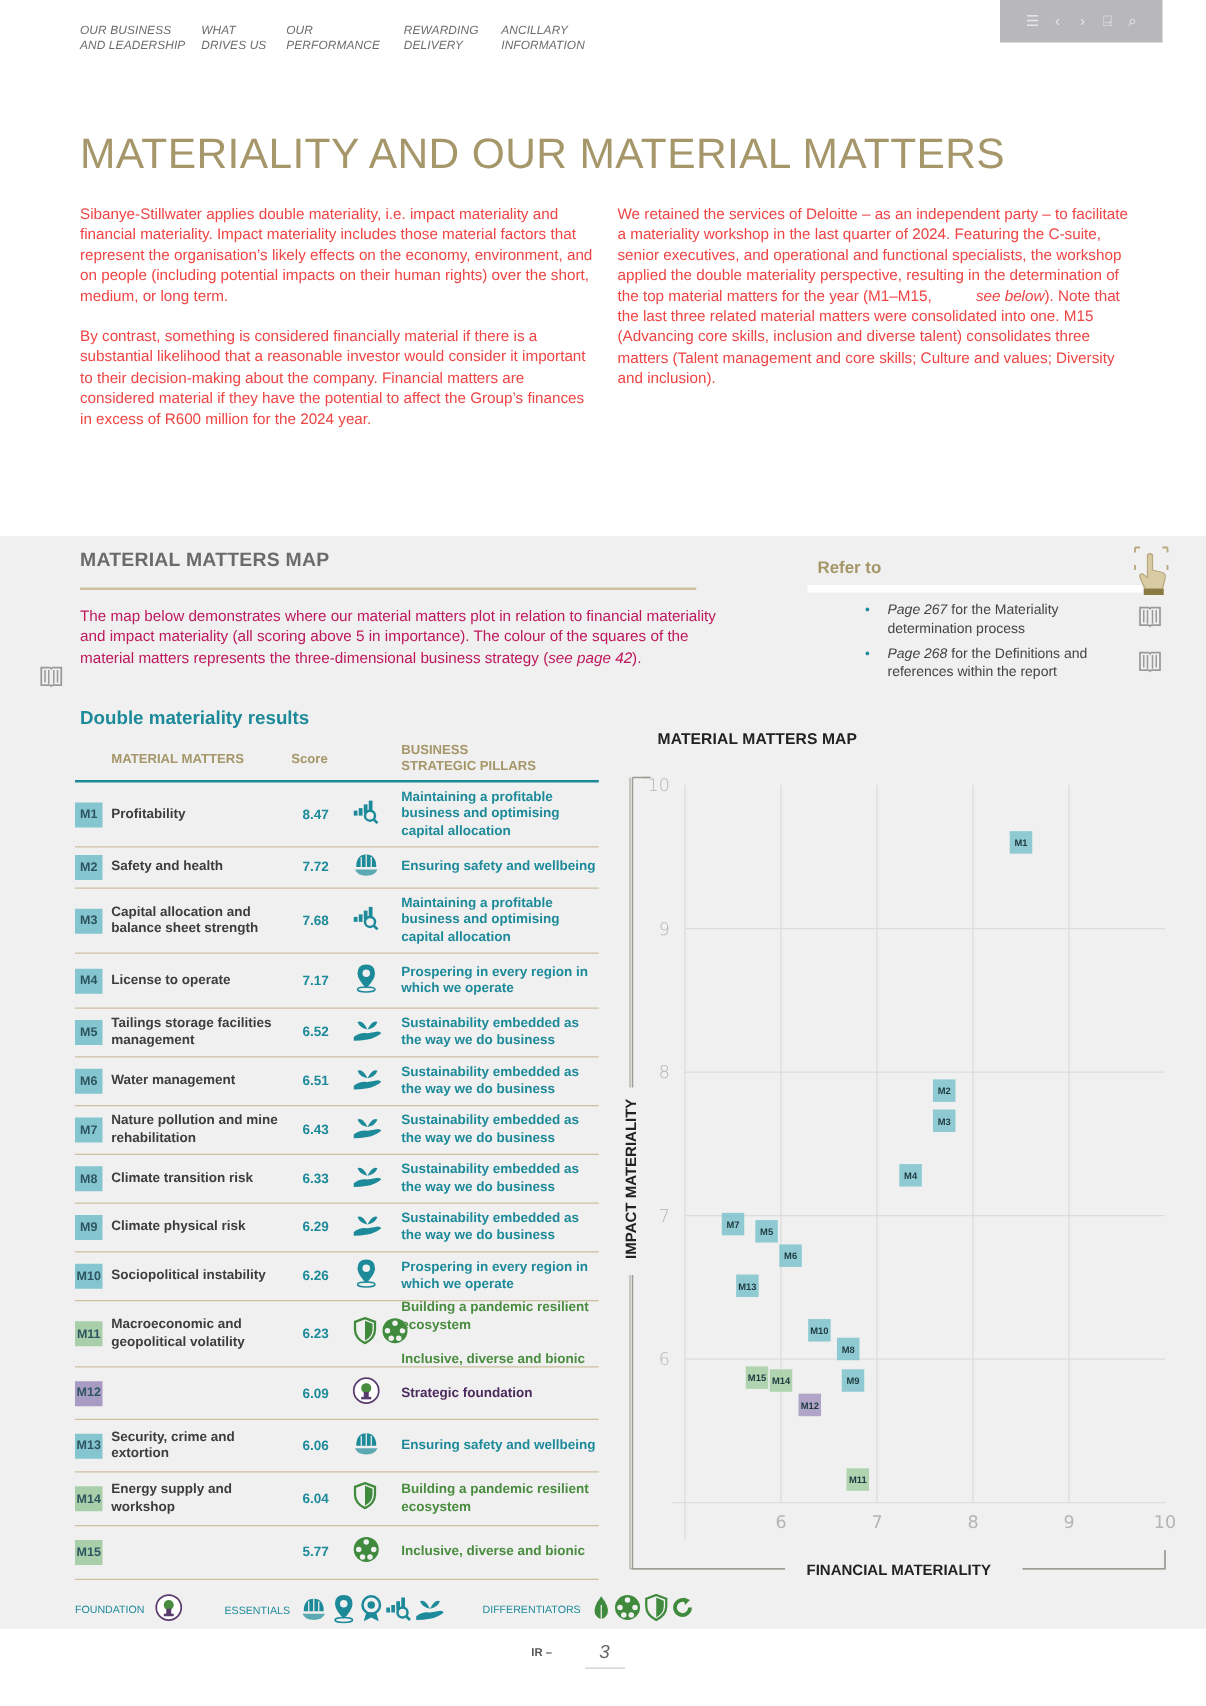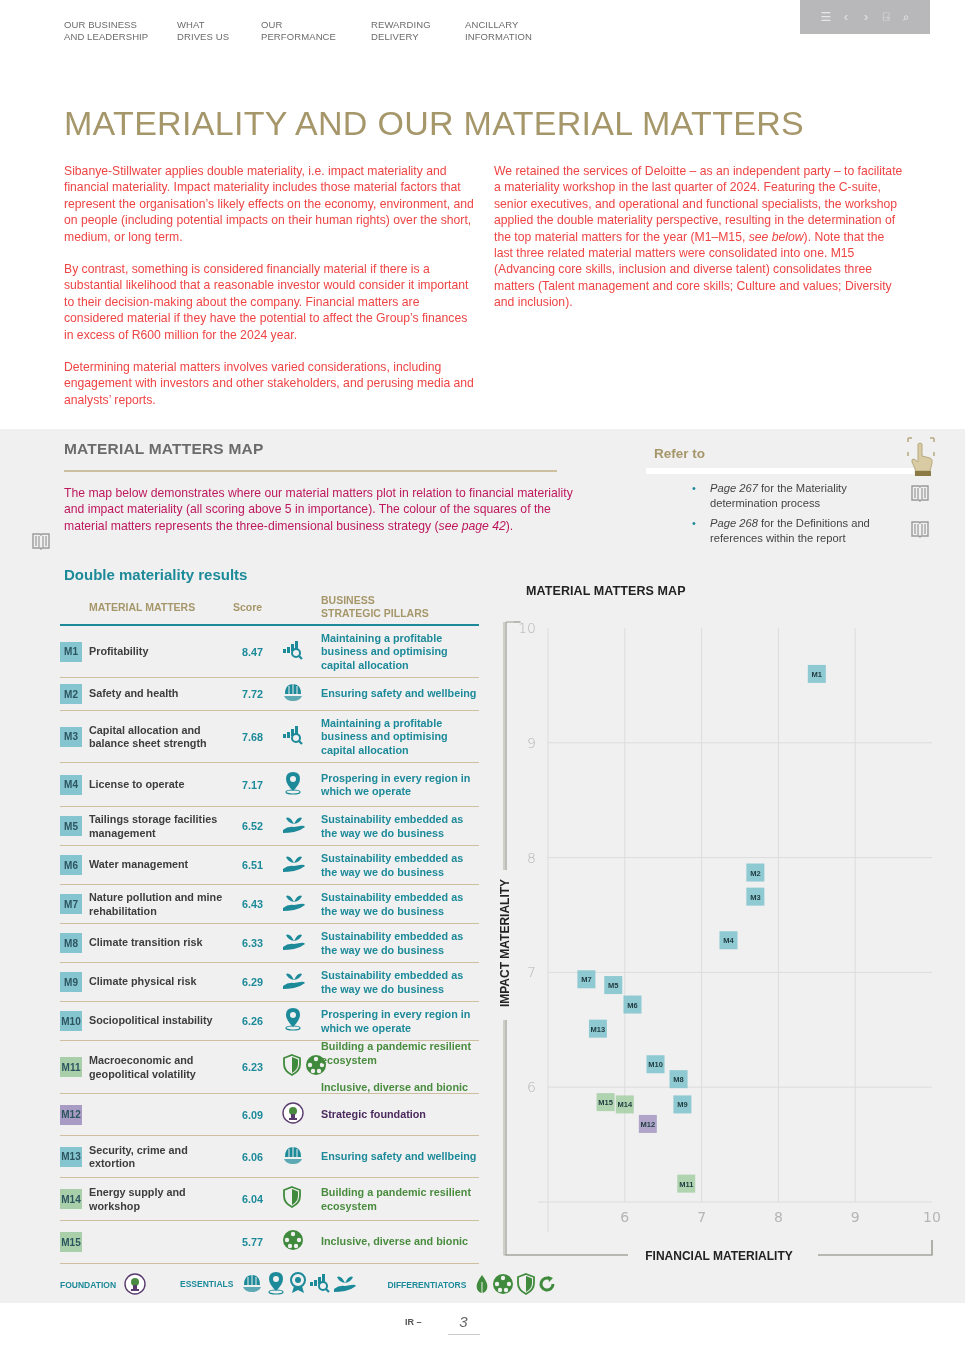--- a/index.html
+++ b/index.html
@@ -1,32 +1,32 @@
 <!DOCTYPE html>
 <html><head>
 <meta charset="utf-8">
 <style>
   * { box-sizing: border-box; margin: 0; padding: 0; }
   html, body { width: 965px; height: 1365px; background: #ffffff; overflow: hidden; }
   body { font-family: "Liberation Sans", "DejaVu Sans", sans-serif; color: #3c3c3c; position: relative; }
 
   
-  .topnav { position: absolute; top: 19px; left: 64px; display: flex; gap: 16px; }
+  .topnav { position: absolute; top: 19px; left: 64px; display: flex; gap: 0; font-style: italic; }
   .topnav .nav-item { font-size: 9.5px; line-height: 12px; color: #6b6b6b; text-transform: uppercase; white-space: pre-line; cursor: pointer; letter-spacing: 0.1px; }
   .toolbar { position: absolute; top: 0; left: 800px; width: 130px; height: 34px; background: #b8b8ba; display: flex; align-items: center; justify-content: flex-end; gap: 8px; padding-right: 18px; }
   .toolbar .tb-btn { color: #e6e6e8; font-size: 12px; width: 12px; text-align: center; cursor: pointer; line-height: 12px; }
 
   
   .page-title { position: absolute; top: 104px; left: 64px; font-size: 34px; color: #a6976a; font-weight: normal; letter-spacing: 0.3px; }
 
   .intro-col { position: absolute; top: 163px; width: 410px; font-size: 12.2px; line-height: 16.4px; color: #ef4444; }
   .intro-col p { margin-bottom: 16px; }
   .intro-left { left: 64px; }
   .intro-right { left: 494px; width: 410px; }
-  .intro-col em { font-style: italic; }
+  .intro-col em { font-style: italic; margin-left: 32px; }
 
   
   .gray-section { position: absolute; top: 429px; left: 0; width: 965px; height: 874px; background: #f0f0f0; }
 
   .mm-title { position: absolute; top: 440px; left: 64px; font-size: 15.5px; font-weight: bold; color: #6b6b6b; letter-spacing: 0.2px; }
   .mm-rule { position: absolute; top: 470px; left: 64px; width: 493px; height: 2px; background: #cdbf9f; }
   .mm-desc { position: absolute; top: 485px; left: 64px; width: 525px; font-size: 12.2px; line-height: 16.4px; color: #be185d; }
   .mm-desc em { font-style: italic; }
   .book-left { position: absolute; top: 532px; left: 31px; }
 
@@ -50,30 +50,30 @@
   .head-rule { position: absolute; top: 624px; left: 60px; width: 419px; height: 2px; background: #1d8a9a; }
 
   .rows { position: absolute; top: 626px; left: 60px; width: 419px; }
   .row { position: relative; border-bottom: 1.5px solid #cdbf9f; display: flex; align-items: center; }
   .row .code { position: absolute; left: 0; top: 50%; transform: translateY(-50%); width: 22px; height: 20px; font-size: 10px; font-weight: bold; color: #2d5560; display: flex; align-items: center; justify-content: center; }
   .row .name { position: absolute; left: 29px; width: 140px; font-size: 10.8px; font-weight: bold; color: #3d3d3d; line-height: 13.5px; top: 50%; transform: translateY(-50%); }
   .row .score { position: absolute; left: 182px; font-size: 10.8px; font-weight: bold; color: #1d8a9a; top: 50%; transform: translateY(-50%); }
   .row .icon-cell { position: absolute; left: 222px; top: 50%; transform: translateY(-50%); display: flex; gap: 3px; }
   .row .pillar { position: absolute; left: 261px; width: 160px; font-size: 10.8px; font-weight: bold; line-height: 13.5px; top: 50%; transform: translateY(-50%); white-space: pre-line; }
 
-  .legend-strip { position: absolute; top: 1275px; left: 60px; width: 425px; height: 22px; display: flex; align-items: flex-end; font-size: 8.5px; font-weight: bold; }
+  .legend-strip { position: absolute; top: 1275px; left: 60px; width: 425px; height: 22px; display: flex; align-items: flex-start; font-size: 8.5px; font-weight: normal; }
   .legend-strip .lg-label { margin-right: 6px; }
   .legend-strip .lg-group { display: flex; align-items: center; gap: 2px; margin-right: 22px; }
 
   
   .chart-title { position: absolute; top: 584px; left: 526px; font-size: 12.5px; font-weight: bold; color: #222; letter-spacing: 0.1px; }
   .chart-svg { position: absolute; top: 600px; left: 495px; }
 
   .page-footer { position: absolute; top: 1313px; left: 405px; display: flex; align-items: flex-start; }
-  .page-footer .ir { font-size: 9px; font-weight: bold; color: #555; margin-top: 4px; }
+  .page-footer .ir { font-size: 9px; font-weight: bold; color: #555; margin-top: 4px; margin-left: 20px; }
   .page-footer .num { font-size: 15px; color: #666; margin-left: 26px; width: 32px; text-align: center; border-bottom: 1.5px solid #ccc; padding-bottom: 4px; font-style: italic; }
 </style>
 </head>
 <body>
 
 <nav class="topnav" id="topnav">
     <div class="nav-item" style="width: 97px;">OUR BUSINESS
 AND LEADERSHIP</div>
     <div class="nav-item" style="width: 68px;">WHAT
 DRIVES US</div>
@@ -90,21 +90,20 @@
   <span class="tb-btn">›</span>
   <span class="tb-btn">⍈</span>
   <span class="tb-btn">⌕</span>
 </div>
 
 <h1 class="page-title">MATERIALITY AND OUR MATERIAL MATTERS</h1>
 
 <div class="intro-col intro-left">
   <p>Sibanye-Stillwater applies double materiality, i.e. impact materiality and financial materiality. Impact materiality includes those material factors that represent the organisation’s likely effects on the economy, environment, and on people (including potential impacts on their human rights) over the short, medium, or long term.</p>
   <p>By contrast, something is considered financially material if there is a substantial likelihood that a reasonable investor would consider it important to their decision-making about the company. Financial matters are considered material if they have the potential to affect the Group’s finances in excess of R600 million for the 2024 year.</p>
-  <p>Determining material matters involves varied considerations, including engagement with investors and other stakeholders, and perusing media and analysts’ reports.</p>
 </div>
 <div class="intro-col intro-right">
   <p><span>We retained the services of Deloitte – as an independent party – to facilitate a materiality workshop in the last quarter of 2024. Featuring the C-suite, senior executives, and operational and functional specialists, the workshop applied the double materiality perspective, resulting in the determination of the top material matters for the year (M1–M15, </span><em>see below</em><span>). Note that the last three related material matters were consolidated into one. M15 (Advancing core skills, inclusion and diverse talent) consolidates three matters (Talent management and core skills; Culture and values; Diversity and inclusion).</span></p>
 </div>
 
 <div class="gray-section"></div>
 
 <h2 class="mm-title">MATERIAL MATTERS MAP</h2>
 <div class="mm-rule"></div>
 <p class="mm-desc"><span>The map below demonstrates where our material matters plot in relation to financial materiality and impact materiality (all scoring above 5 in importance). The colour of the squares of the material matters represents the three-dimensional business strategy (</span><em>see page 42</em><span>).</span></p>

